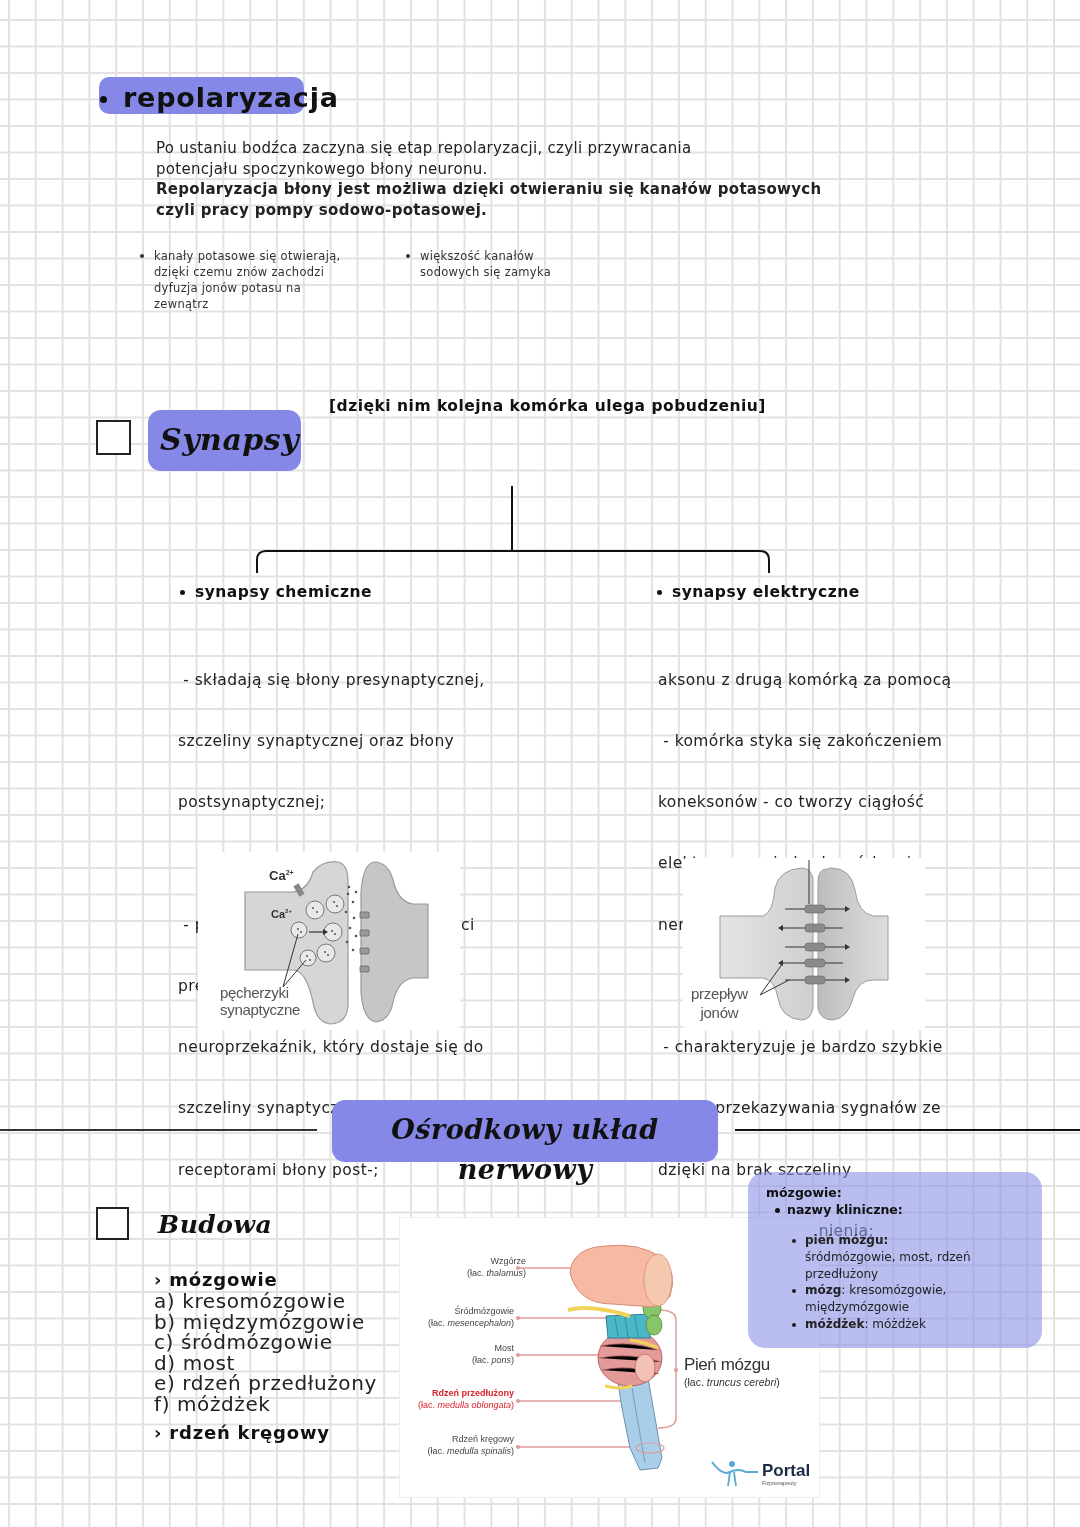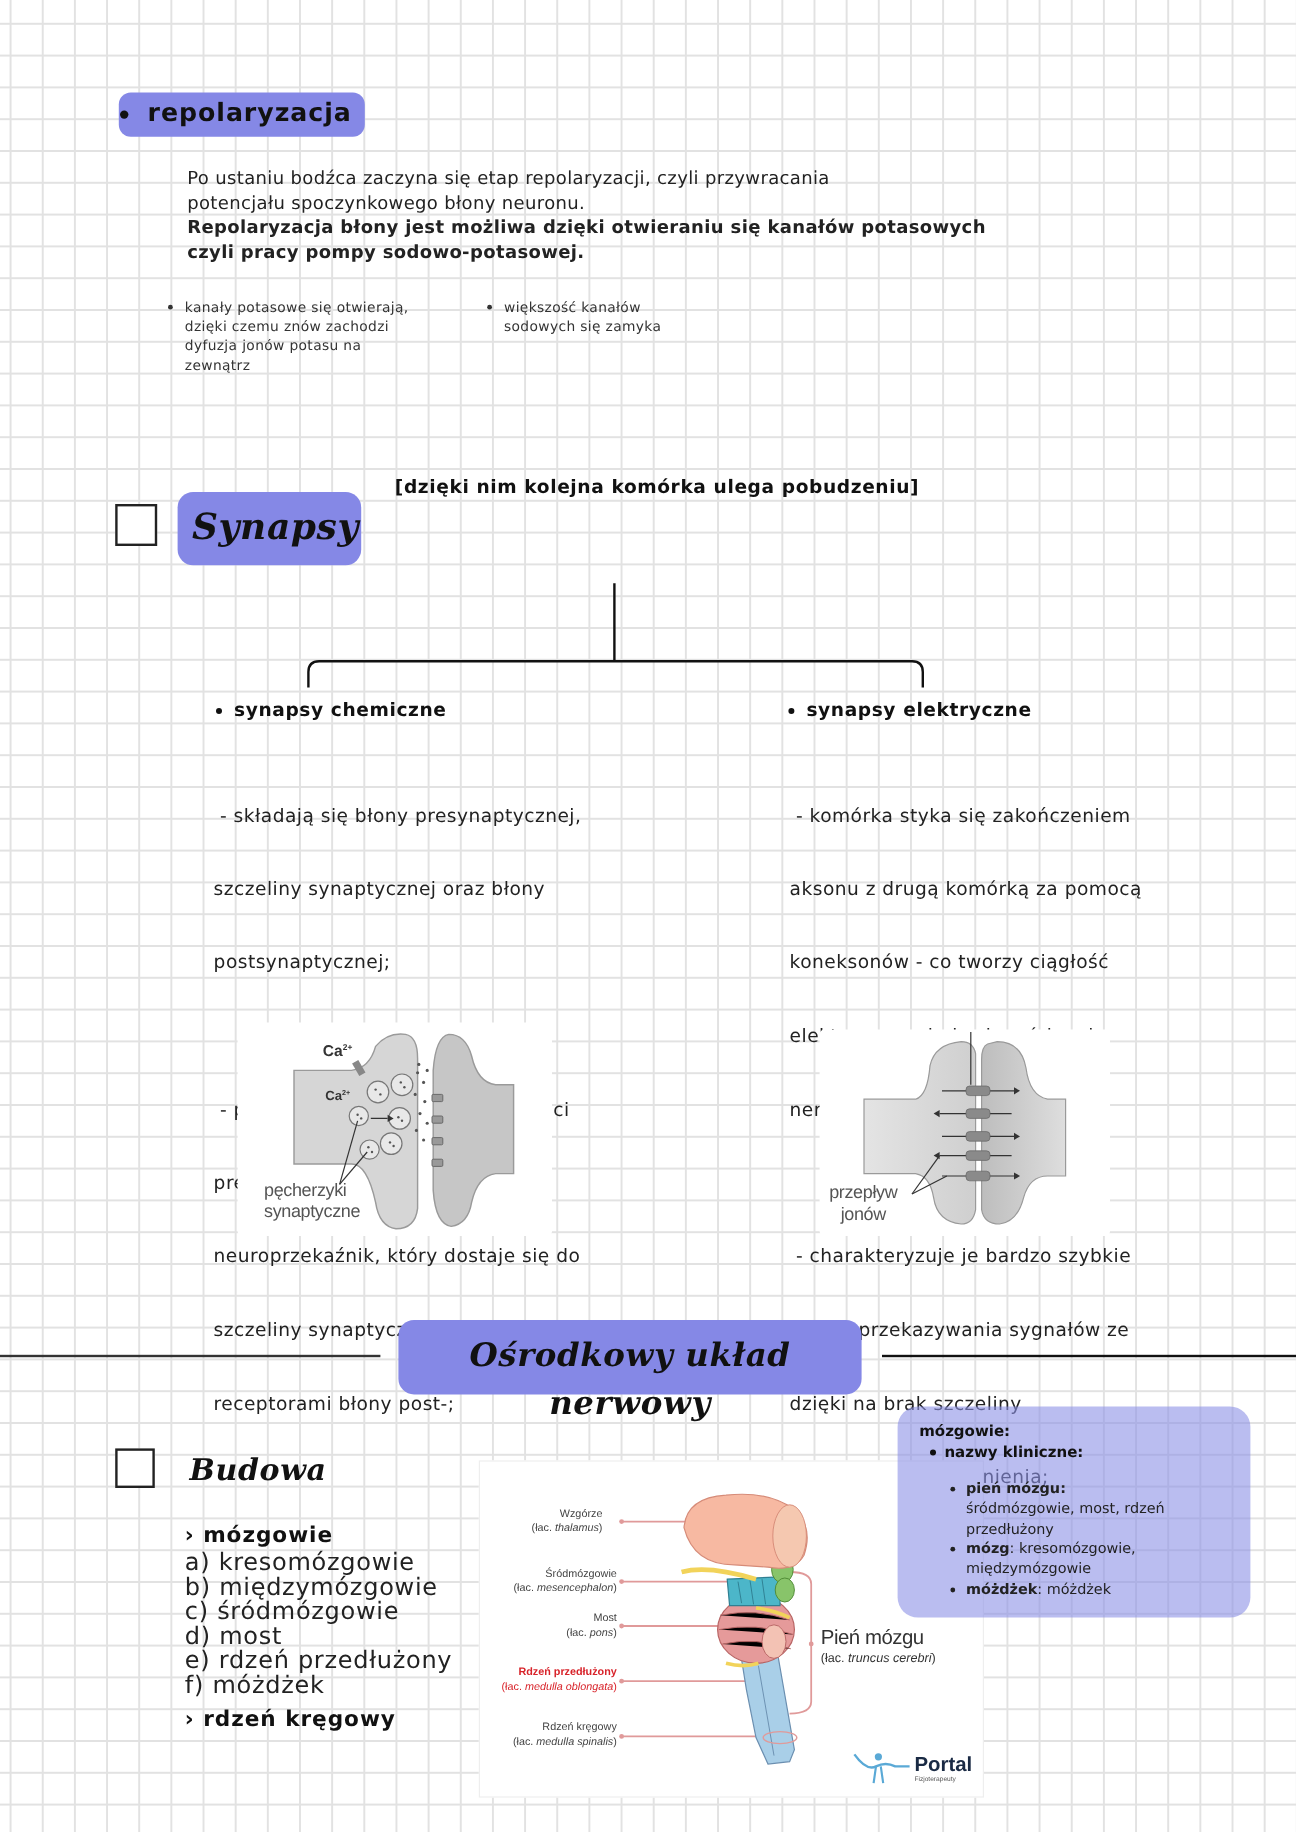--- a/index.html
+++ b/index.html
@@ -44,21 +44,21 @@
   .info-box {
     background: rgba(140,145,230,0.6);
     border-radius: 17px;
   }
   ul.box-list { list-style: none; }
 </style>
 </head>
 <body>
 
 <div class="abs pill" style="left:99px; top:77px; width:205px; height:37px;"></div>
-<div class="abs" style="left:99px; top:82px; height:28px; font-size:21px; font-weight:bold; letter-spacing:0.8px; color:#111;">
+<div class="abs" style="left:99px; top:82px; height:28px; font-size:27px; font-weight:bold; letter-spacing:0.8px; color:#111;">
   <span class="bullet-dot" style="width:7px;height:7px;margin-left:1px;margin-right:16px;"></span><span>repolaryzacja</span>
 </div>
 
 <div class="abs body-text" style="left:156px; top:138px; width:700px;">
   <div>Po ustaniu bodźca zaczyna się etap repolaryzacji, czyli przywracania</div>
   <div>potencjału spoczynkowego błony neuronu.</div>
   <div class="bold">Repolaryzacja błony jest możliwa dzięki otwieraniu się kanałów potasowych</div>
   <div class="bold">czyli pracy pompy sodowo-potasowej.</div>
 </div>
 
@@ -101,22 +101,22 @@
   <div>pre- zostaje uwolniony</div>
   <div>neuroprzekaźnik, który dostaje się do</div>
   <div>szczeliny synaptycznej i wiąże się z</div>
   <div>receptorami błony post-;</div>
 </div>
 
 <div class="abs bold" style="left:657px; top:583px; font-size:15.5px; letter-spacing:0.5px; color:#111;">
   <span class="bullet-dot" style="width:5px;height:5px;"></span><span>synapsy elektryczne</span>
 </div>
 <div class="abs para-text" style="left:658px; top:629px; width:340px; white-space:pre;">
+  <div>aksonu z drugą komórką za pomocą</div>
   <div> - komórka styka się zakończeniem</div>
-  <div>aksonu z drugą komórką za pomocą</div>
   <div>koneksonów - co tworzy ciągłość</div>
   <div>elektryczną między komórkami</div>
   <div>nerwowymi;</div>
   <div style="height:20.4px;"></div>
   <div> - charakteryzuje je bardzo szybkie</div>
   <div>tempo przekazywania sygnałów ze</div>
   <div>dzięki na brak szczeliny</div>
   <div>synaptycznej i opóźnienia;</div>
 </div>
 
@@ -297,21 +297,21 @@
     <ellipse cx="254" cy="107" rx="8" ry="10" fill="#88c46a" stroke="#4f8a35" stroke-width="0.8"></ellipse>
 
     <path d="M170 55 Q172 30 205 28 Q240 24 262 40 Q278 55 270 78 Q262 92 240 88 L212 86 Q178 86 170 55 Z" fill="#f7b9a2" stroke="#d68b78" stroke-width="1"></path>
     <ellipse cx="258" cy="62" rx="14" ry="26" fill="#f5c8b0" stroke="#d68b78" stroke-width="0.8"></ellipse>
 
     <path d="M168 92 Q190 86 230 98" fill="none" stroke="#f2d35a" stroke-width="4"></path>
     <path d="M230 122 Q245 124 258 130" fill="none" stroke="#f2d35a" stroke-width="3"></path>
     <path d="M205 168 Q220 172 232 168" fill="none" stroke="#f2d35a" stroke-width="3"></path>
   </svg>
 
-  <div class="abs" style="left:28px; top:37px; width:74px; text-align:right; font-family:'Liberation Sans',sans-serif; font-size:9px; line-height:12px; color:#444;">
+  <div class="abs" style="left:52px; top:37px; width:74px; text-align:right; font-family:'Liberation Sans',sans-serif; font-size:9px; line-height:12px; color:#444;">
     <div>Wzgórze</div>
     <div>(<span>łac.</span> <i>thalamus</i>)</div>
   </div>
   <div class="abs" style="left:20px; top:87px; width:94px; text-align:right; font-family:'Liberation Sans',sans-serif; font-size:9px; line-height:12px; color:#444;">
     <div>Śródmózgowie</div>
     <div>(<span>łac.</span> <i>mesencephalon</i>)</div>
   </div>
   <div class="abs" style="left:40px; top:124px; width:74px; text-align:right; font-family:'Liberation Sans',sans-serif; font-size:9px; line-height:12px; color:#444;">
     <div>Most</div>
     <div>(<span>łac.</span> <i>pons</i>)</div>

